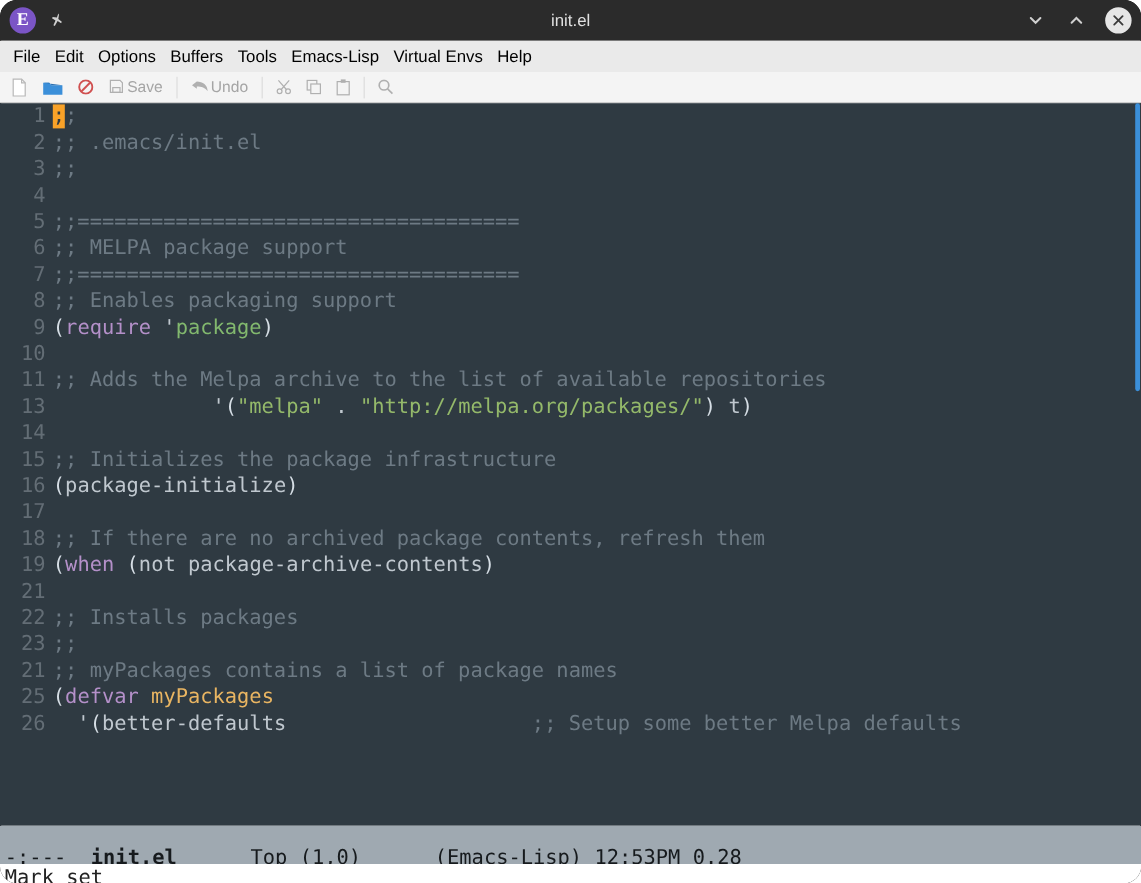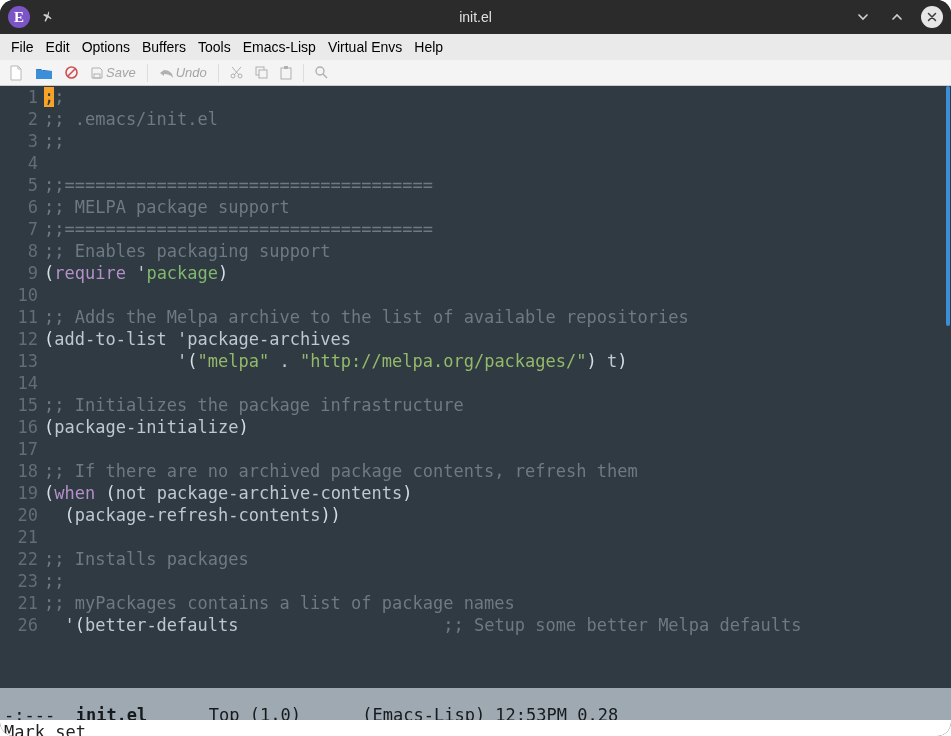--- a/index.html
+++ b/index.html
@@ -12,21 +12,21 @@
   .titlebar .tb-right { display:flex; align-items:center; gap:14px; width:120px; justify-content:flex-end; }
   .tb-icon { width:20px; height:20px; display:flex; align-items:center; justify-content:center; }
   .emacs-logo { width:22px; height:22px; background:#7b55c6; border-radius:50%; display:flex; align-items:center; justify-content:center; color:#fff; font-weight:bold; font-size:15px; font-family:serif; }
   .pin-icon svg, .chev-icon svg { fill:#cfcfcf; }
   .close-btn { width:22px; height:22px; background:#e6e6e6; border-radius:50%; display:flex; align-items:center; justify-content:center; }
   
   .menubar { height:26px; background:#eaeaea; display:flex; align-items:center; padding:0 6px; font-size:14px; color:#000000; gap:2px; }
   .menubar .menu-item { padding:2px 5px; cursor:default; }
   
   .toolbar { height:26px; background:#f4f4f4; border-bottom:1px solid #ccc; display:flex; align-items:center; padding:0 6px; gap:6px; font-size:12px; color:#888; }
-  .toolbar .tbtn { display:flex; align-items:center; gap:2px; padding:1px 3px;font-style:italic; }
+  .toolbar .tbtn { display:flex; align-items:flex-start; gap:2px; padding:1px 3px; }
   .toolbar .sep { width:1px; height:18px; background:#ddd; margin:0 2px; }
   .toolbar svg { display:block; }
   .tbtn-label { font-size:13px; color:#a5a5a5; }
   
   .editor-wrap { flex:1; display:flex; background:#2f3a42; position:relative; }
   .editor { flex:1; font-family:"DejaVu Sans Mono","Menlo","Consolas",monospace; font-size:17px; line-height:22px; color:#c0c8cf; padding:0; overflow:hidden; }
   .code-line { display:flex; white-space:pre; }
   .gutter { width:44px; text-align:right; padding-right:6px; color:#636d75; flex-shrink:0; user-select:none; }
   .code { flex:1; }
   .cursor-on { background:#f9a228; color:#2f3a42; }
@@ -158,33 +158,32 @@
         <div class="code-line"><div class="gutter">2</div><div class="code"><span class="c-comment">;; .emacs/init.el</span></div></div>
         <div class="code-line"><div class="gutter">3</div><div class="code"><span class="c-comment">;;</span></div></div>
         <div class="code-line"><div class="gutter">4</div><div class="code">&nbsp;</div></div>
         <div class="code-line"><div class="gutter">5</div><div class="code"><span class="c-comment">;;====================================</span></div></div>
         <div class="code-line"><div class="gutter">6</div><div class="code"><span class="c-comment">;; MELPA package support</span></div></div>
         <div class="code-line"><div class="gutter">7</div><div class="code"><span class="c-comment">;;====================================</span></div></div>
         <div class="code-line"><div class="gutter">8</div><div class="code"><span class="c-comment">;; Enables packaging support</span></div></div>
         <div class="code-line"><div class="gutter">9</div><div class="code"><span class="c-paren">(</span><span class="c-kw">require</span><span class="c-plain"> '</span><span class="c-sym">package</span><span class="c-paren">)</span></div></div>
         <div class="code-line"><div class="gutter">10</div><div class="code">&nbsp;</div></div>
         <div class="code-line"><div class="gutter">11</div><div class="code"><span class="c-comment">;; Adds the Melpa archive to the list of available repositories</span></div></div>
-        <div class="code-line"><div class="gutter">12</div><div class="code"><span class="c-paren">(</span><span class="c-plain">add-to-list '</span><span class="c-plain">package-archives</span></div></div>
         <div class="code-line"><div class="gutter">13</div><div class="code"><span class="c-plain">             '</span><span class="c-paren">(</span><span class="c-str">"melpa"</span><span class="c-plain"> . </span><span class="c-str">"http://melpa.org/packages/"</span><span class="c-paren">)</span><span class="c-plain"> t</span><span class="c-paren">)</span></div></div>
         <div class="code-line"><div class="gutter">14</div><div class="code">&nbsp;</div></div>
         <div class="code-line"><div class="gutter">15</div><div class="code"><span class="c-comment">;; Initializes the package infrastructure</span></div></div>
         <div class="code-line"><div class="gutter">16</div><div class="code"><span class="c-paren">(</span><span class="c-plain">package-initialize</span><span class="c-paren">)</span></div></div>
         <div class="code-line"><div class="gutter">17</div><div class="code">&nbsp;</div></div>
         <div class="code-line"><div class="gutter">18</div><div class="code"><span class="c-comment">;; If there are no archived package contents, refresh them</span></div></div>
         <div class="code-line"><div class="gutter">19</div><div class="code"><span class="c-paren">(</span><span class="c-kw">when</span><span class="c-plain"> </span><span class="c-paren">(</span><span class="c-plain">not package-archive-contents</span><span class="c-paren">)</span></div></div>
-        <div class="code-line"><div class="gutter">20</div><div class="code"><span class="c-plain">  </span><span class="c-paren">(</span><span class="c-plain">package-refresh-contents</span><span class="c-paren">))</span></div></div>
         <div class="code-line"><div class="gutter">21</div><div class="code">&nbsp;</div></div>
         <div class="code-line"><div class="gutter">22</div><div class="code"><span class="c-comment">;; Installs packages</span></div></div>
         <div class="code-line"><div class="gutter">23</div><div class="code"><span class="c-comment">;;</span></div></div>
         <div class="code-line"><div class="gutter">21</div><div class="code"><span class="c-comment">;; myPackages contains a list of package names</span></div></div>
+        <div class="code-line"><div class="gutter">25</div><div class="code"><span class="c-paren">(</span><span class="c-kw">defvar</span><span class="c-plain"> </span><span class="c-var">myPackages</span></div></div>
         <div class="code-line"><div class="gutter">26</div><div class="code"><span class="c-plain">  '</span><span class="c-paren">(</span><span class="c-plain">better-defaults</span><span class="c-plain">                    </span><span class="c-comment">;; Setup some better Melpa defaults</span></div></div>
       </div>
     <div class="right-edge"></div>
   </div>
 
   <div class="modeline"><span>-:--- </span> <span class="ml-fname">init.el</span><span>      </span><span>Top (1,0)</span><span>      </span><span>(Emacs-Lisp)</span><span> 12:53PM 0.28</span></div>
 
   <div class="minibuf">Mark set</div>
 
 </div>

